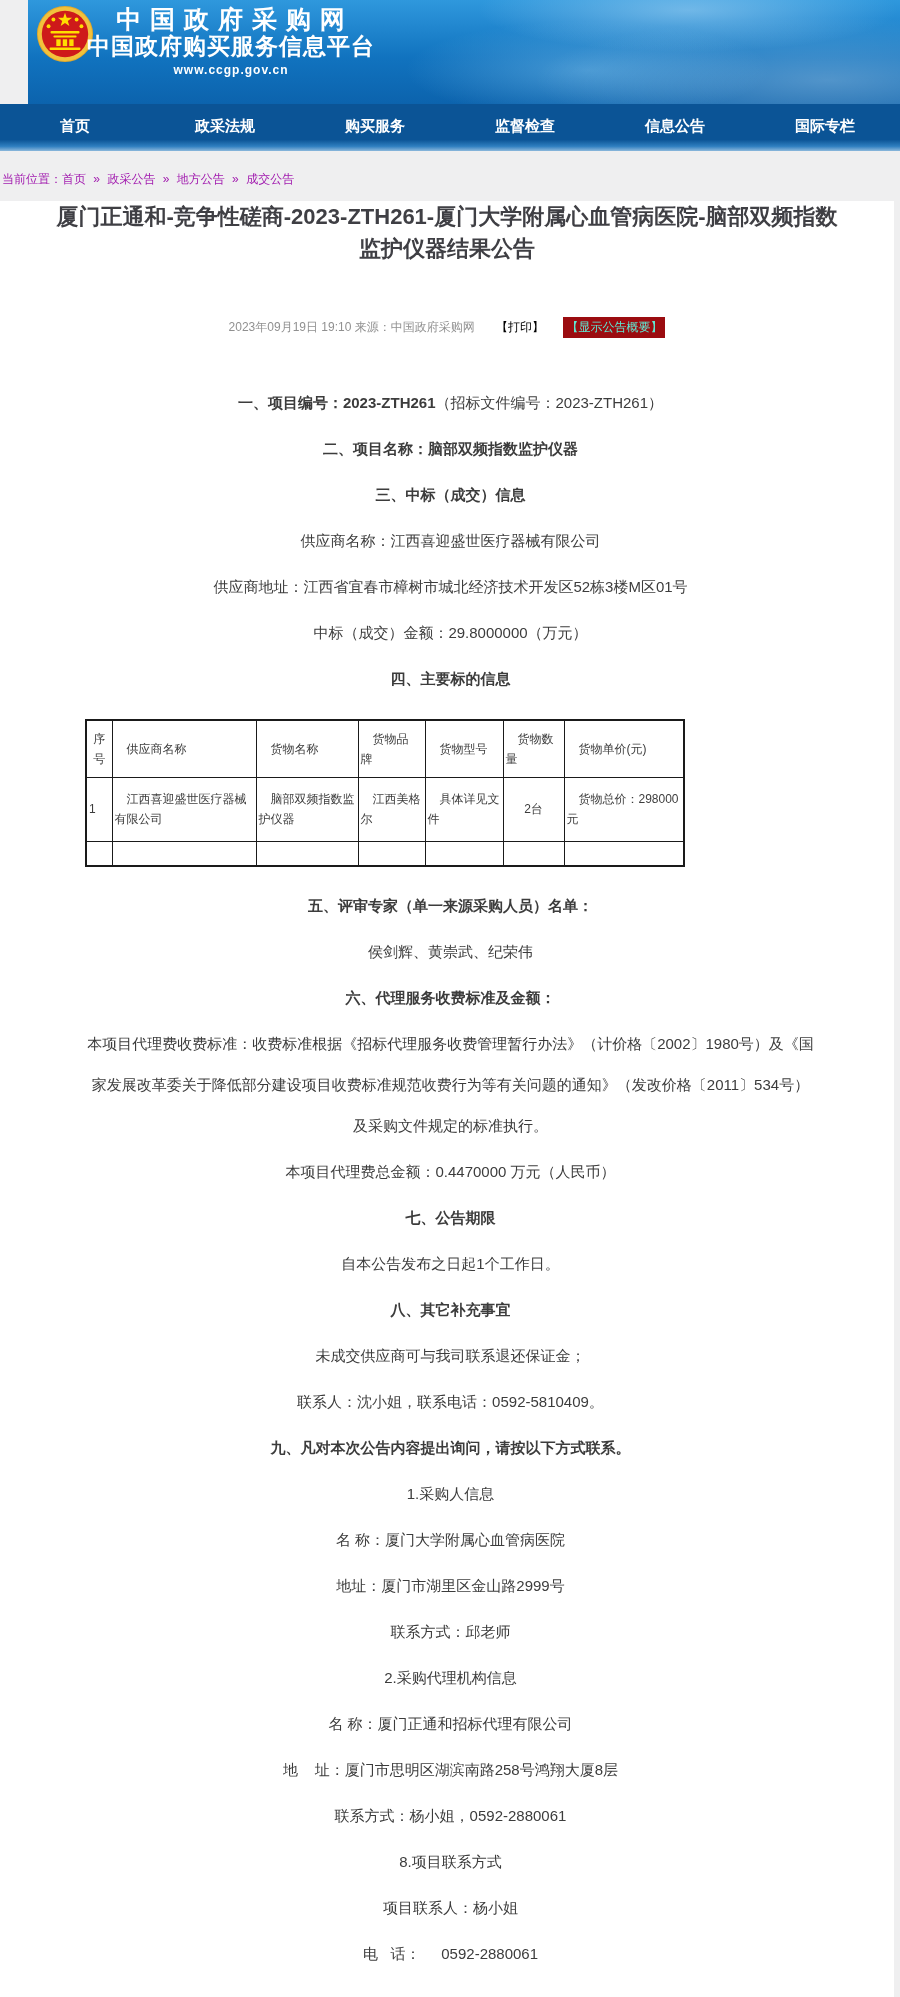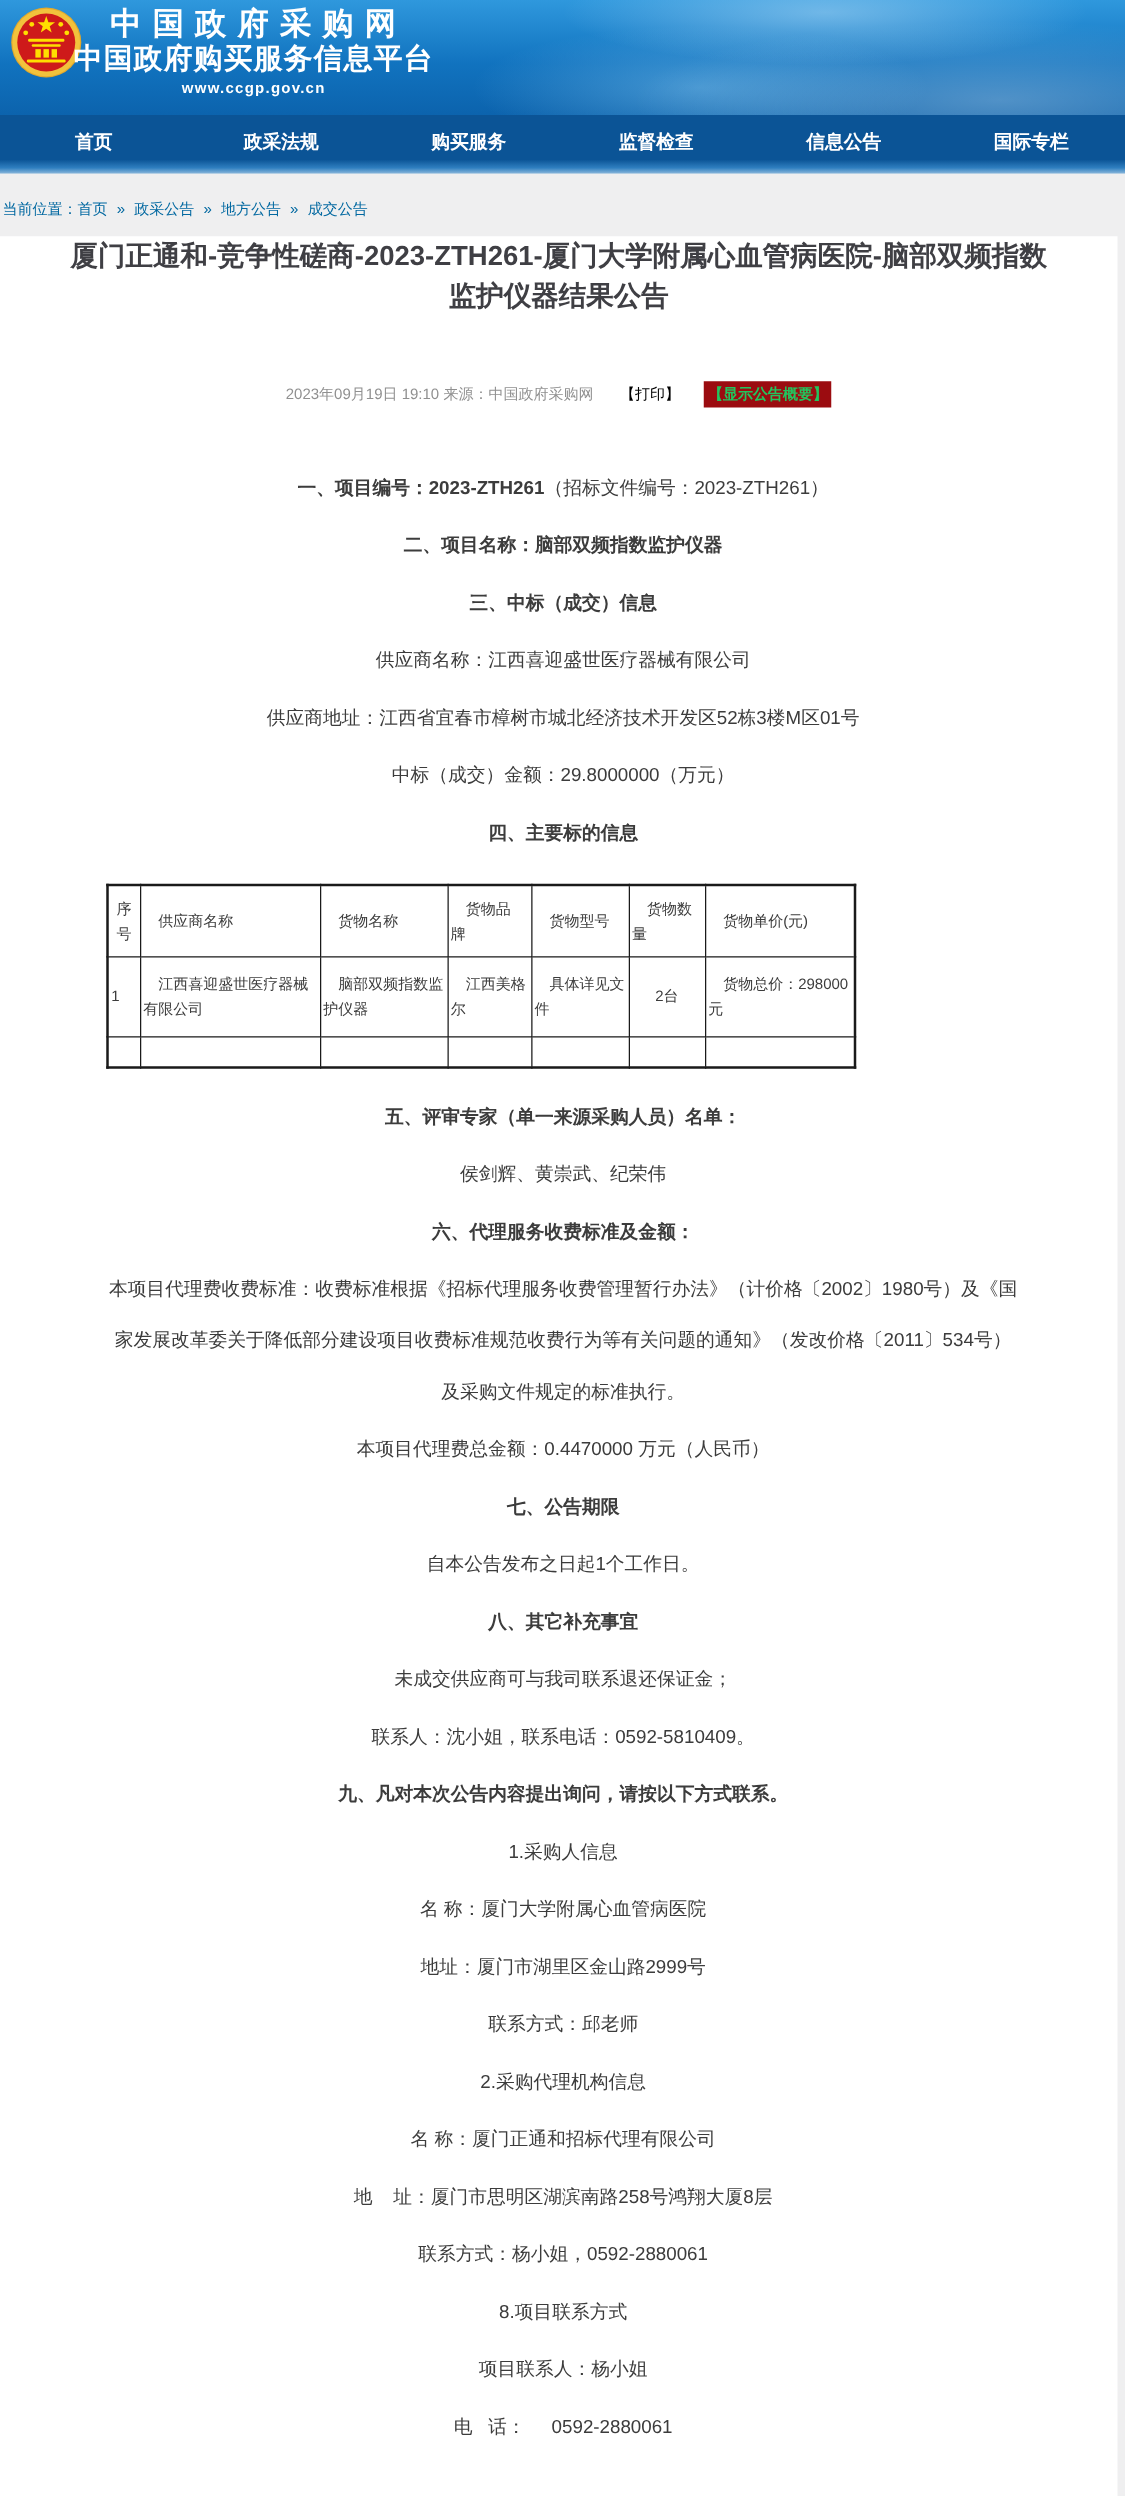--- a/index.html
+++ b/index.html
@@ -7,27 +7,28 @@
   body {
     width: 900px;
     background: #efeff0;
     font-family: "Liberation Sans", "DejaVu Sans", sans-serif;
     -webkit-font-smoothing: antialiased;
   }
 
   
   .banner {
     position: relative;
-    height: 92px;
+    height: 104px;
     background:
       radial-gradient(ellipse 300px 60px at 660px 10px, rgba(170,215,245,.55), rgba(170,215,245,0) 70%),
       radial-gradient(ellipse 420px 90px at 800px 80px, rgba(255,255,255,.28), rgba(255,255,255,0) 70%),
       radial-gradient(ellipse 260px 70px at 560px 70px, rgba(120,190,235,.5), rgba(120,190,235,0) 70%),
       linear-gradient(180deg, #2f98dd 0%, #1173bf 55%, #0c63ad 100%);
     overflow: hidden;
+    margin-left: 28px;
   }
   .emblem { position: absolute; left: 8px; top: 5px; width: 58px; height: 58px; }
   .banner-text { position: absolute; left: 58px; top: 5px; width: 290px; text-align: center; color: #fff; }
   .site-name { font-size: 25px; font-weight: bold; line-height: 28px; white-space: nowrap; letter-spacing: 1px; }
   .site-sub  { font-size: 23px; font-weight: bold; line-height: 26px; white-space: nowrap; letter-spacing: 1px; }
   .site-url  { font-size: 12px; font-weight: bold; line-height: 22px; letter-spacing: 1px; }
 
   
   .nav {
     display: flex;
@@ -40,21 +41,21 @@
     line-height: 44px;
     color: #ffffff;
     font-size: 15px;
     font-weight: bold;
     cursor: pointer;
   }
 
   
   .crumb-zone { background: #efeff0; padding: 20px 0 0 2px; height: 50px; }
   .crumb { font-size: 12px; color: #17549f; }
-  .crumb a, .crumb span { color: #0369a1; text-decoration: none; }
+  .crumb a, .crumb span { color: #a21caf; text-decoration: none; }
   .crumb .sep { margin: 0 4px; }
 
   
   .content {
     background: #ffffff;
     margin-right: 6px;
     min-height: 1812px;
     padding-bottom: 20px;
   }
   .article-title {
@@ -71,22 +72,22 @@
     text-align: center;
     font-size: 12px;
     color: #909090;
   }
   .meta .print { color: #000000; margin-left: 18px; cursor: pointer; }
   .meta .badge {
     display: inline-block;
     margin-left: 16px;
     padding: 2px 3px;
     background: #9b0c10;
-    color: #22c55e;
-    font-weight: bold;
+    color: #5eead4;
+    font-weight: normal;
     cursor: pointer;
   }
 
   .body {
     padding: 44px 78px 0 85px;
     font-size: 15px;
     color: #3c3c3c;
   }
   .para { line-height: 41px; margin: 0 0 5px 0; white-space: pre-wrap; text-align: center; }
   .b { font-weight: bold; }

